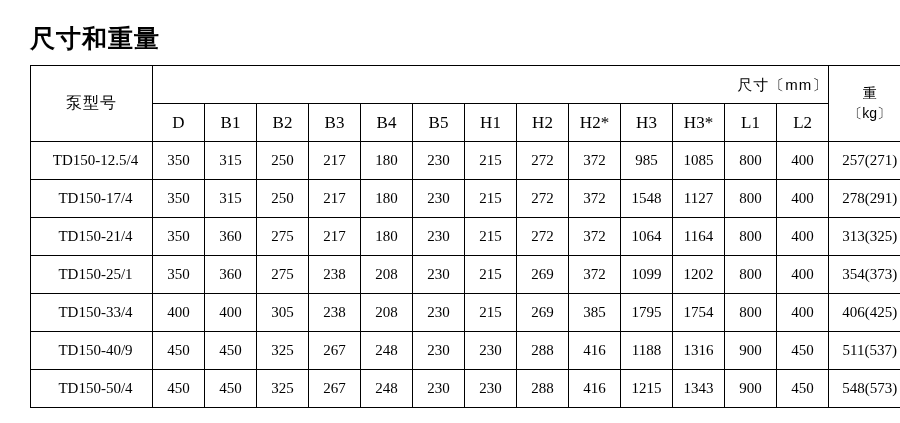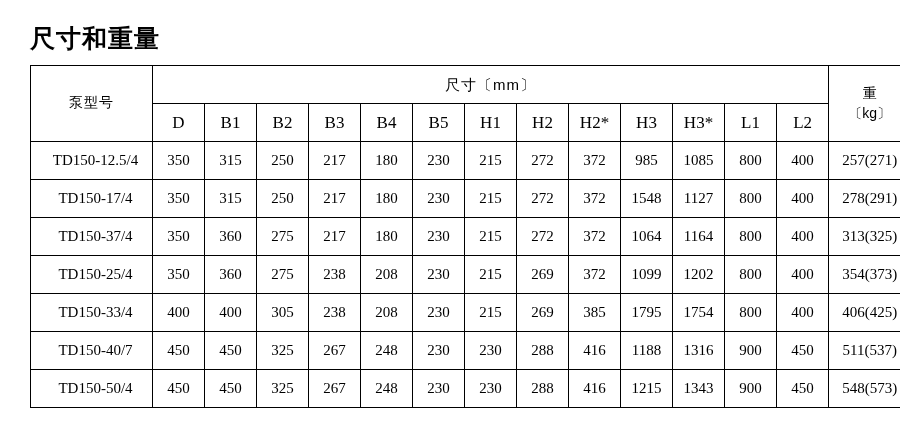--- a/index.html
+++ b/index.html
@@ -41,28 +41,29 @@
     border: 1px solid #000;
     text-align: center;
     vertical-align: middle;
     font-weight: normal;
     font-size: 15px;
     padding: 0;
     height: 37px;
     line-height: 1.15;
   }
   table.spec th.head-model {
-    font-family: Liberation Mono, monospace;
-    font-size: 14px;
+    font-family: Liberation Serif, serif;
+    font-size: 16px;
     letter-spacing: 1px;
   }
   table.spec th.head-group {
     font-family: "Liberation Sans", "DejaVu Sans", sans-serif;
     font-size: 15px;
     letter-spacing: 1px;
+    text-align: right;
   }
   table.spec th.head-weight {
     font-family: "Liberation Sans", "DejaVu Sans", sans-serif;
     font-size: 14px;
     line-height: 1.4;
   }
   table.spec th.head-sub {
     font-size: 17px;
     font-family: "Liberation Serif", "DejaVu Serif", serif;
   }
@@ -167,38 +168,38 @@
         <td class="value-cell">215</td>
         <td class="value-cell">272</td>
         <td class="value-cell">372</td>
         <td class="value-cell">1548</td>
         <td class="value-cell">1127</td>
         <td class="value-cell">800</td>
         <td class="value-cell">400</td>
         <td class="weight-cell">278(291)</td>
       </tr>
       <tr>
-        <td class="model-cell">TD150-37/4</td>
+        <td class="model-cell">TD150-21/4</td>
         <td class="value-cell">350</td>
         <td class="value-cell">360</td>
         <td class="value-cell">275</td>
         <td class="value-cell">217</td>
         <td class="value-cell">180</td>
         <td class="value-cell">230</td>
         <td class="value-cell">215</td>
         <td class="value-cell">272</td>
         <td class="value-cell">372</td>
         <td class="value-cell">1064</td>
         <td class="value-cell">1164</td>
         <td class="value-cell">800</td>
         <td class="value-cell">400</td>
         <td class="weight-cell">313(325)</td>
       </tr>
       <tr>
-        <td class="model-cell">TD150-25/4</td>
+        <td class="model-cell">TD150-25/1</td>
         <td class="value-cell">350</td>
         <td class="value-cell">360</td>
         <td class="value-cell">275</td>
         <td class="value-cell">238</td>
         <td class="value-cell">208</td>
         <td class="value-cell">230</td>
         <td class="value-cell">215</td>
         <td class="value-cell">269</td>
         <td class="value-cell">372</td>
         <td class="value-cell">1099</td>
@@ -218,21 +219,21 @@
         <td class="value-cell">215</td>
         <td class="value-cell">269</td>
         <td class="value-cell">385</td>
         <td class="value-cell">1795</td>
         <td class="value-cell">1754</td>
         <td class="value-cell">800</td>
         <td class="value-cell">400</td>
         <td class="weight-cell">406(425)</td>
       </tr>
       <tr>
-        <td class="model-cell">TD150-40/7</td>
+        <td class="model-cell">TD150-40/9</td>
         <td class="value-cell">450</td>
         <td class="value-cell">450</td>
         <td class="value-cell">325</td>
         <td class="value-cell">267</td>
         <td class="value-cell">248</td>
         <td class="value-cell">230</td>
         <td class="value-cell">230</td>
         <td class="value-cell">288</td>
         <td class="value-cell">416</td>
         <td class="value-cell">1188</td>

